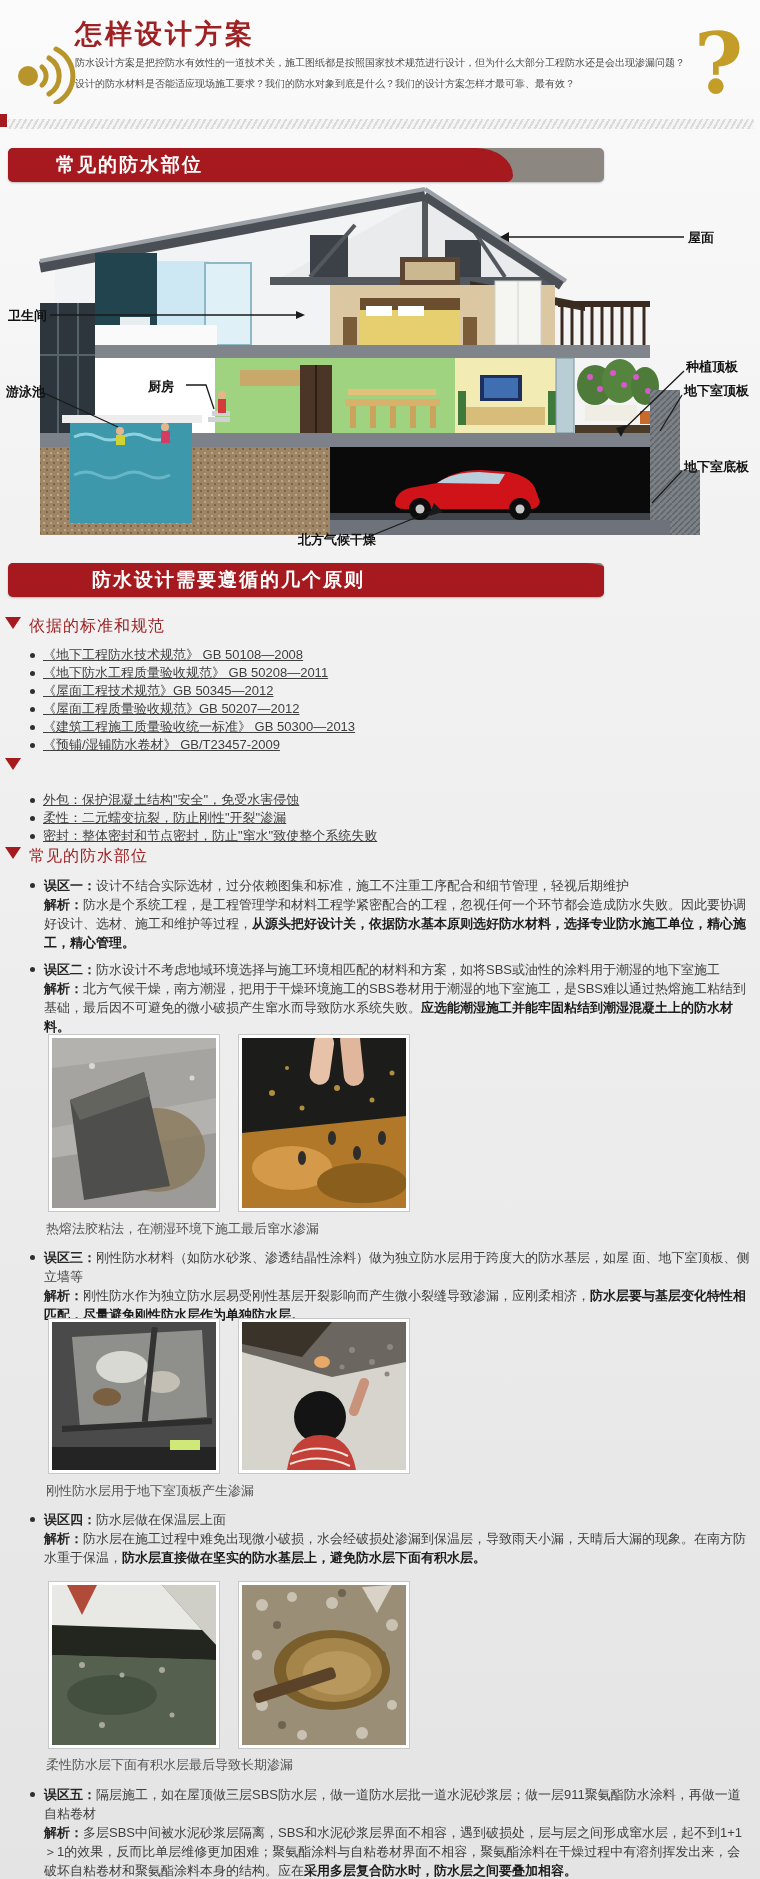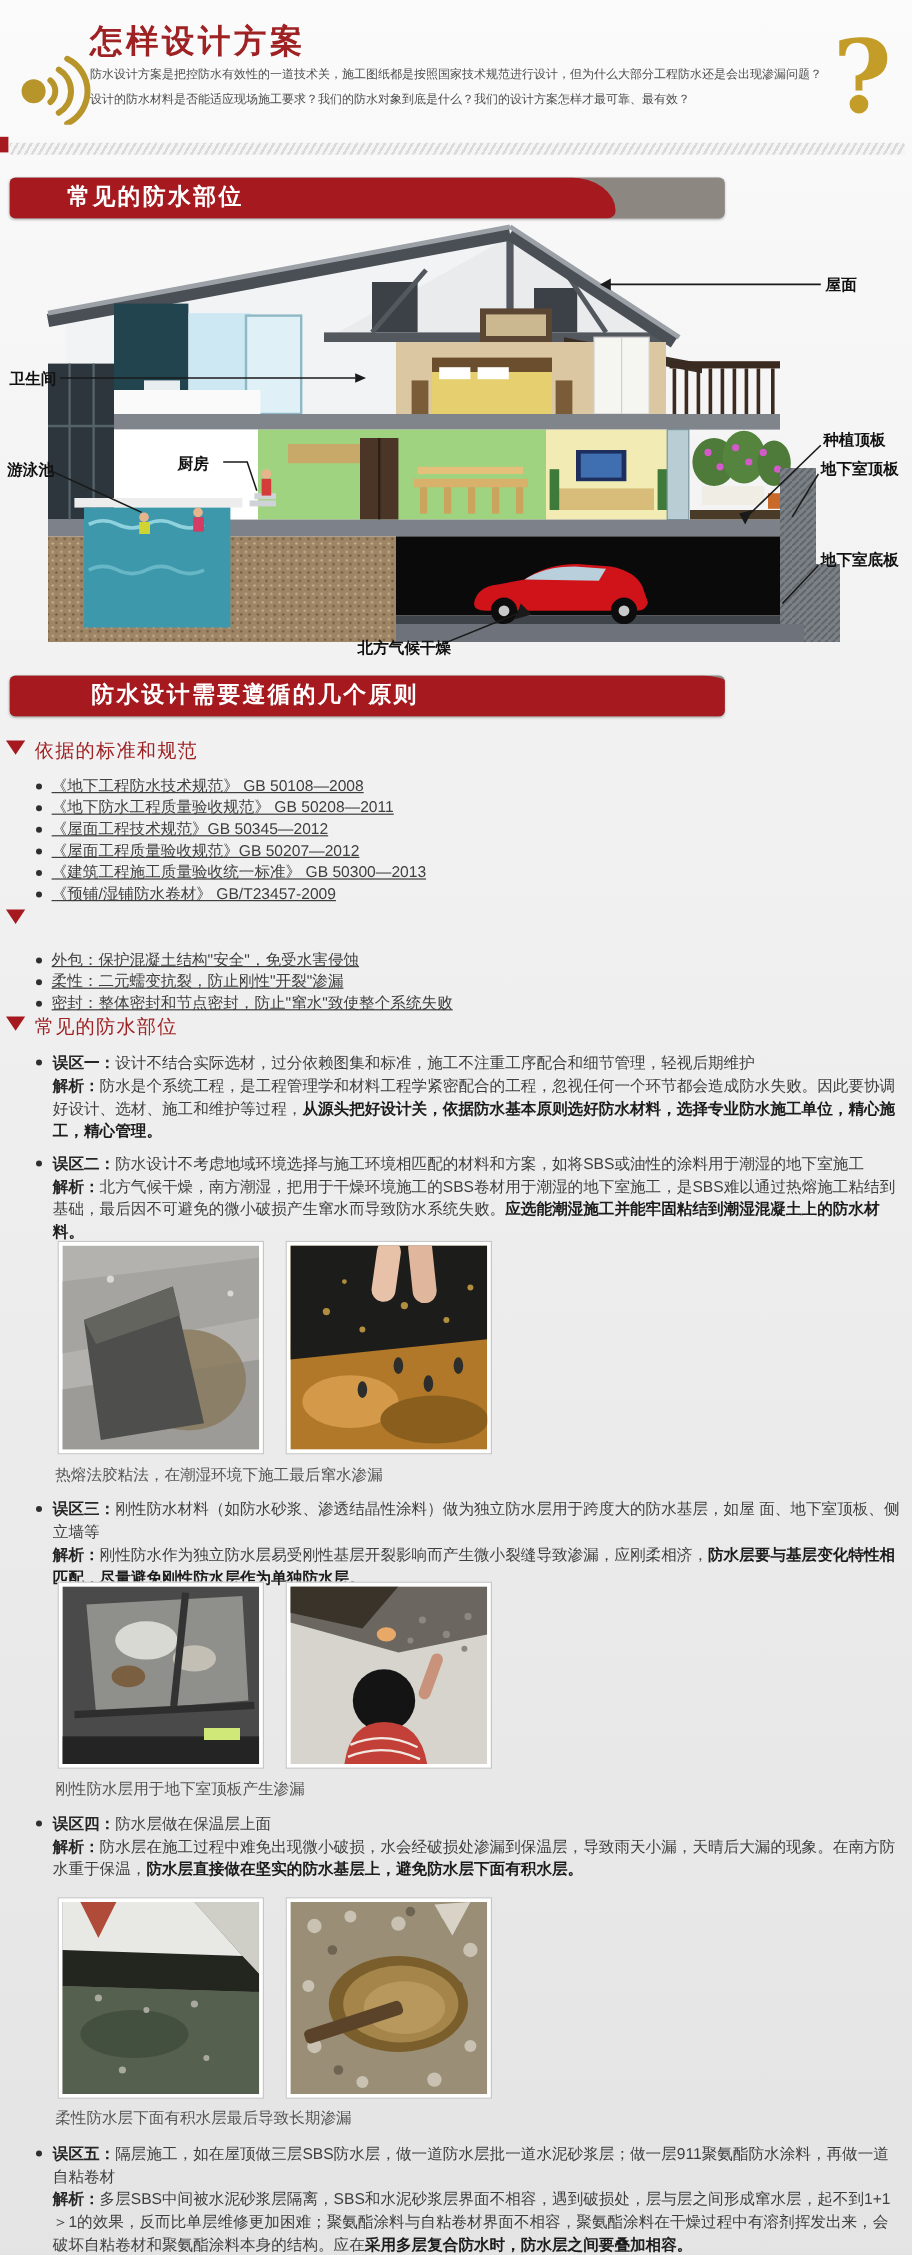--- a/index.html
+++ b/index.html
@@ -19,21 +19,21 @@
   .hatch{position:absolute;left:8px;top:119px;width:746px;height:10px;border-radius:2px;
          background:repeating-linear-gradient(120deg,#dadada 0 2px,#f5f5f5 2px 5px);}
   
   .bar{position:absolute;left:8px;width:596px;height:34px;background:#8d8781;border-radius:5px;overflow:hidden;
        box-shadow:0 1px 2px rgba(0,0,0,.25);}
   .bar .red{position:absolute;left:0;top:0;height:34px;background:#a6191e;
             border-top-right-radius:46px 34px;border-bottom-right-radius:8px;}
   .bar .bar-title{position:absolute;top:0;left:0;height:34px;line-height:34px;color:#fff;
                   font-size:19px;font-weight:bold;letter-spacing:2px;}
   #bar1{top:148px;} #bar1 .red{width:505px;} #bar1 .bar-title{padding-left:48px;}
-  #bar2{top:563px;} #bar2 .red{width:615px;} #bar2 .bar-title{padding-left:68px;}
+  #bar2{top:563px;} #bar2 .red{width:615px;} #bar2 .bar-title{padding-left:68px;margin-left:16px;}
   
   .diagram{position:absolute;left:0;top:185px;width:760px;height:375px;}
   .diagram svg{position:absolute;left:0;top:0;}
   .dlabel{position:absolute;font-size:13px;font-weight:600;color:#111;white-space:nowrap;}
   
   .rhead{position:absolute;left:5px;font-size:16px;font-weight:normal;color:#9e2123;letter-spacing:1px;}
   .rhead .tri{display:inline-block;width:0;height:0;border-left:8px solid transparent;border-right:8px solid transparent;
               border-top:12px solid #a6191e;margin-right:8px;vertical-align:2px;}
   
   .blist{position:absolute;left:30px;width:720px;}

